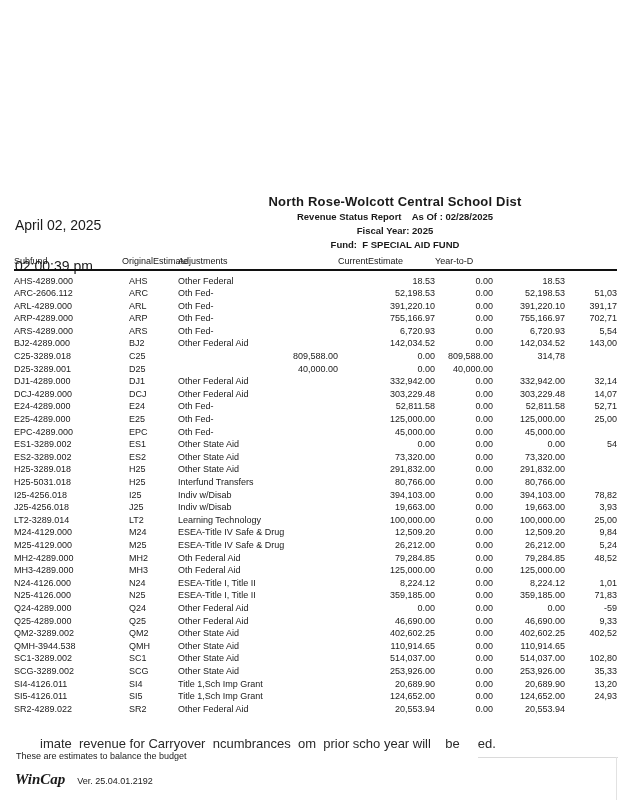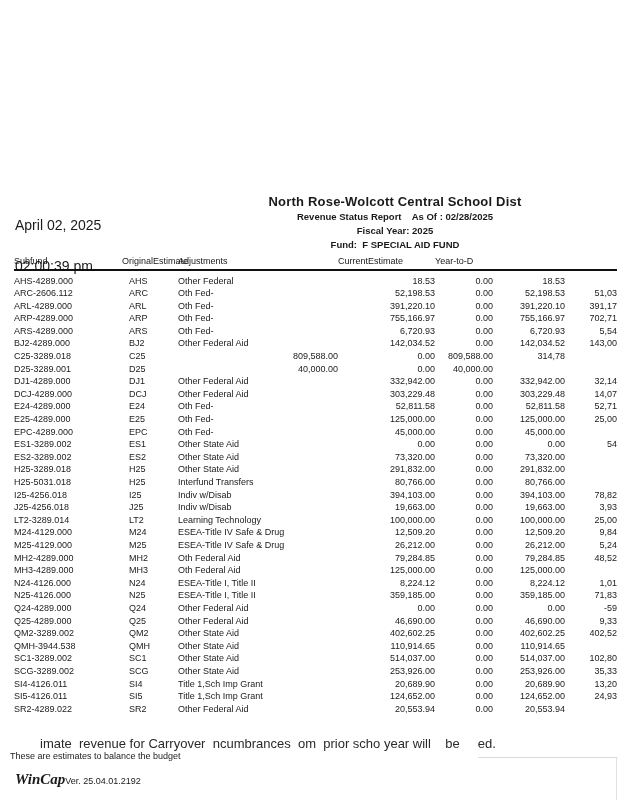--- a/index.html
+++ b/index.html
@@ -24,24 +24,24 @@
   .th{font-size:9px;line-height:10.5px;display:flex;flex-direction:row;justify-content:flex-start;white-space:nowrap;}
   .th div{min-height:10.5px;}
   .th.num{text-align:right;}
   .tbody{margin-top:4px;}
   .tr{display:grid;grid-template-columns:108px 56px 160px 97px 58px 72px 52px;height:12.6px;align-items:center;}
   .td{font-size:9px;line-height:12.6px;white-space:nowrap;}
   .td-subfund{padding-left:7px;}
   .td-original,.td-adjustments,.td-current,.td-ytd{text-align:right;}
 
   .note1{position:absolute;left:40px;top:736px;font-size:13px;white-space:pre;color:#2a2a2a;}
-  .note2{position:absolute;left:10px;top:751px;font-size:9px;color:#222;}
+  .note2{position:absolute;left:16px;top:751px;font-size:9px;color:#222;}
   .wincap-line{position:absolute;left:15px;top:771px;font-size:9px;}
   .wincap{font-family:"Liberation Serif", serif;font-style:italic;font-weight:bold;font-size:15px;}
-  .version{margin-left:0;}
+  .version{margin-left:12px;}
 
   .scan-line-h{position:absolute;left:478px;top:757px;width:140px;height:1px;background:#dadada;}
   .scan-line-v{position:absolute;left:616px;top:757px;width:1px;height:43px;background:#e2e2e2;}
 </style>
 </head>
 <body>
 
 <div class="page">
 
   <div class="printed">

